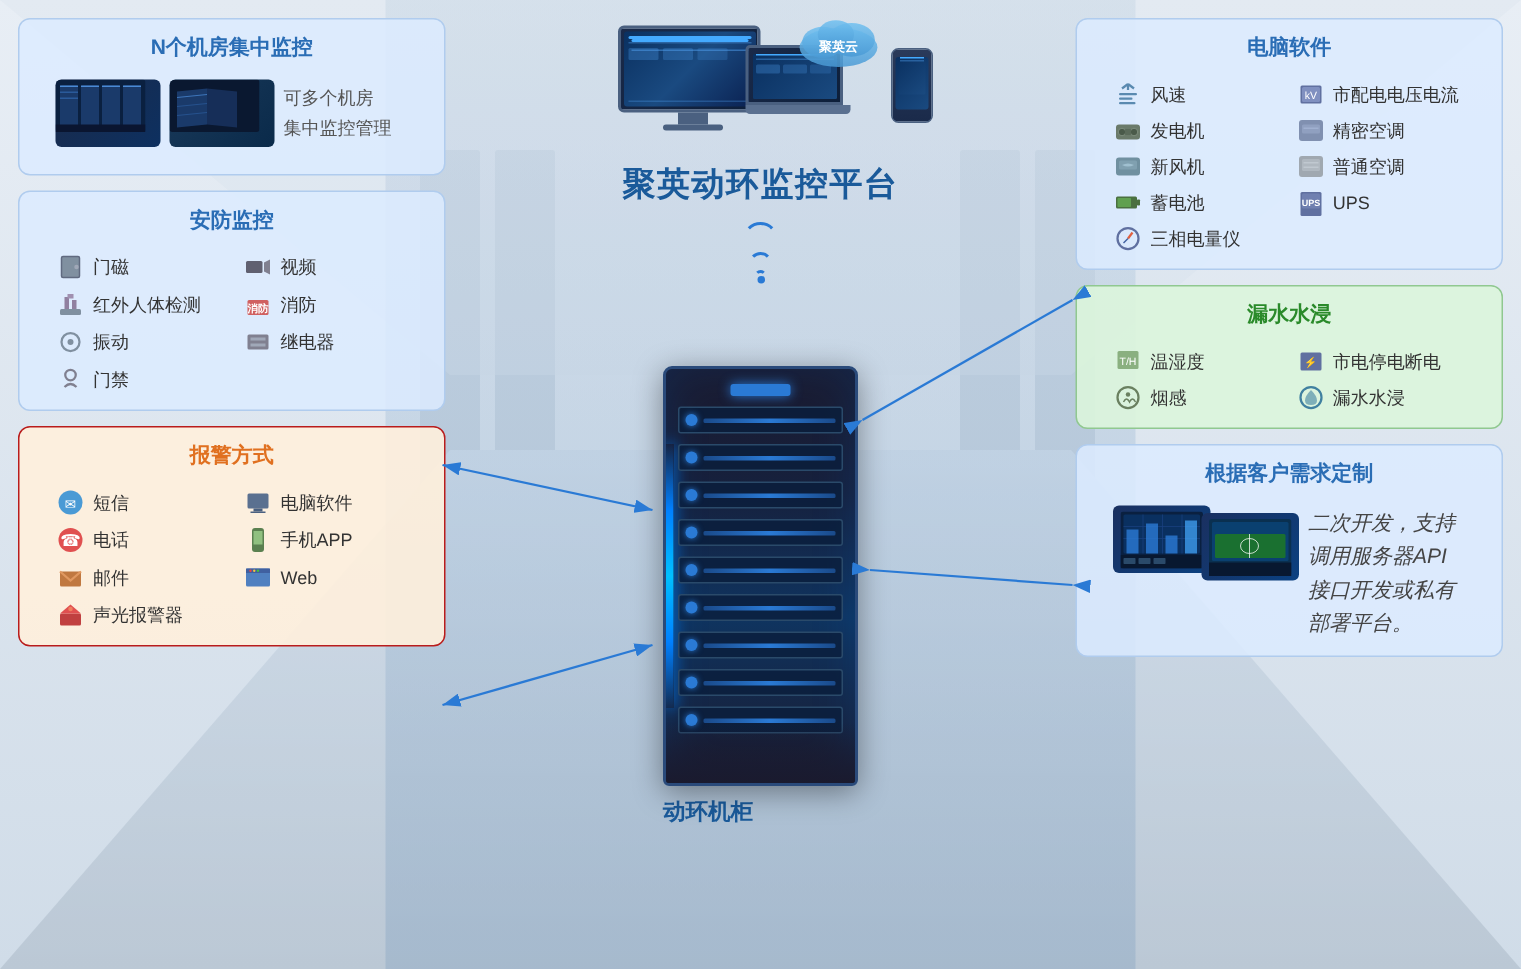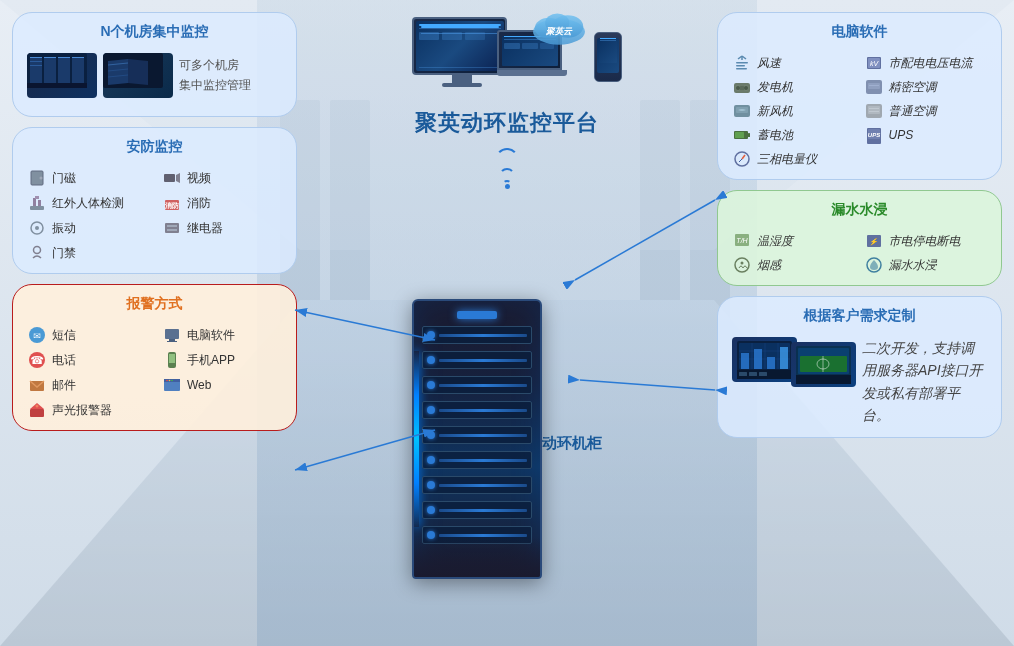--- a/index.html
+++ b/index.html
@@ -37,22 +37,22 @@
       height: 646px;
       display: grid;
       grid-template-columns: 285px 1fr 285px;
       grid-template-rows: auto auto;
       gap: 10px;
       padding: 12px;
     }
 
     
     .panel {
-      border-radius: 20px;
-      padding: 10px 14px;
+      border-radius: 8px;
+      padding: 10px 24px;
       font-size: 12px;
     }
 
     .panel-title {
       text-align: center;
       font-size: 14px;
       font-weight: bold;
       margin-bottom: 8px;
       padding-bottom: 4px;
     }
@@ -246,21 +246,20 @@
       border-radius: 2px;
     }
 
     
     .cloud-shape {
       position: absolute;
       right: 30px;
       top: 0px;
       width: 70px;
       height: 45px;
-      font-style: italic;
     }
     .cloud-svg {
       width: 100%;
       height: 100%;
     }
 
     
     .platform-title {
       font-size: 22px;
       font-weight: bold;
@@ -290,22 +289,22 @@
       width: 5px;
       height: 5px;
       background: #2a7ad5;
       border-radius: 50%;
       margin-bottom: 2px;
     }
 
     
     .cabinet-area {
       display: flex;
-      flex-direction: row;
-      align-items: center;
+      flex-direction: column;
+      align-items: flex-start;
       flex: 1;
       margin-top: 44px;
     }
     .cabinet-img {
       width: 130px;
       height: 280px;
       background: linear-gradient(180deg, #1a1a2e 0%, #16213e 30%, #0f3460 60%, #1a1a2e 100%);
       border-radius: 6px 6px 4px 4px;
       border: 2px solid #2a4a7a;
       position: relative;
@@ -374,21 +373,20 @@
       color: #1a5a9a;
       font-weight: bold;
       margin-top: 8px;
     }
 
     
     .items-grid {
       display: grid;
       grid-template-columns: 1fr 1fr;
       gap: 4px 8px;
-      font-style: italic;
     }
     .item-row {
       display: flex;
       align-items: center;
       gap: 5px;
       font-size: 12px;
       color: #333;
     }
     .item-icon {
       width: 20px;

